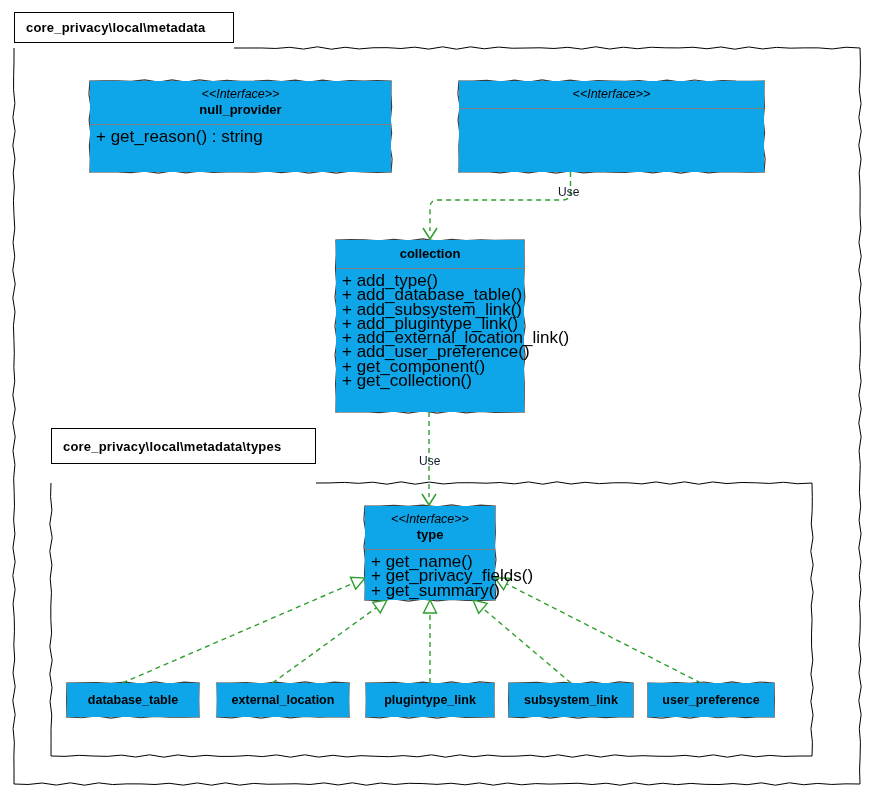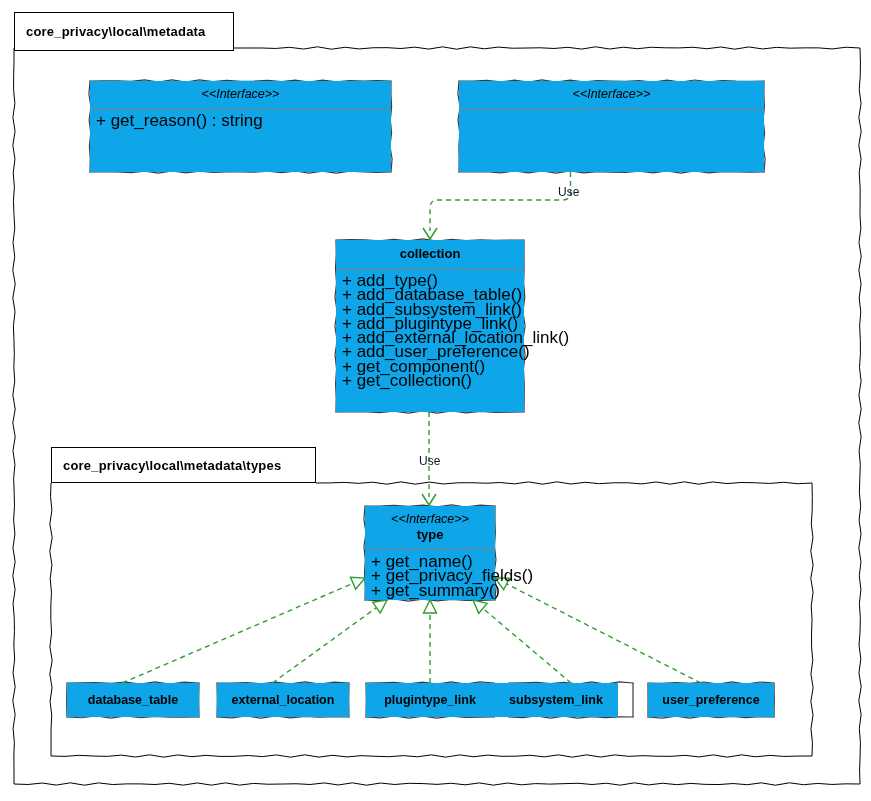--- a/index.html
+++ b/index.html
@@ -173,24 +173,24 @@
       </g>
       <rect x="648" y="683" width="126" height="34" fill="#ffffff"></rect>
       <g>
         <path d="M648.00,683.00L662.00,683.33L676.00,682.60L690.00,683.32L704.00,682.01L718.00,684.10L732.00,681.90L746.00,684.06L760.00,682.02L774.00,683.00" fill="none" stroke="#3c3c3c" stroke-width="1.2" stroke-linecap="round"></path>
         <path d="M774.00,683.00L774.31,700.00L774.00,717.00" fill="none" stroke="#3c3c3c" stroke-width="1.2" stroke-linecap="round"></path>
         <path d="M774.00,717.00L760.00,716.74L746.00,717.60L732.00,716.31L718.00,717.73L704.00,715.96L690.00,718.07L676.00,716.04L662.00,718.05L648.00,717.00" fill="none" stroke="#3c3c3c" stroke-width="1.2" stroke-linecap="round"></path>
         <path d="M648.00,717.00L648.02,700.00L648.00,683.00" fill="none" stroke="#3c3c3c" stroke-width="1.2" stroke-linecap="round"></path>
       </g>
     </svg>
 
-  <div class="pkg-tab" id="pkgtab0" style="left: 14px; top: 12px; width: 220px; height: 39px;">
+  <div class="pkg-tab" id="pkgtab0" style="left: 14px; top: 12px; width: 220px; height: 31px;">
     <span>core_privacy\local\metadata</span>
   </div>
-  <div class="pkg-tab" id="pkgtab1" style="left: 51px; top: 447px; width: 265px; height: 36px;">
+  <div class="pkg-tab" id="pkgtab1" style="left: 51px; top: 428px; width: 265px; height: 36px;">
     <span>core_privacy\local\metadata\types</span>
   </div>
 
   <svg class="layer" id="edge-layer" viewBox="0 0 871 801" xmlns="http://www.w3.org/2000/svg">
       <path d="M570.5,172 L570.5,192 Q570.5,200 562.5,200
         L438,200 Q430,200 430,208 L430,231" fill="none" stroke="#2f9e2f" stroke-width="1.4" stroke-dasharray="5,4"></path>
       <path d="M423,228 L430,239 L437,228" fill="none" stroke="#2f9e2f" stroke-width="1.5" stroke-linejoin="miter" stroke-linecap="butt"></path>
       <path d="M429,412 L429,497" fill="none" stroke="#2f9e2f" stroke-width="1.4" stroke-dasharray="5,4"></path>
       <path d="M422,494 L429,505 L436,494" fill="none" stroke="#2f9e2f" stroke-width="1.5" stroke-linejoin="miter" stroke-linecap="butt"></path>
       <path d="M122.4,683.0 L353.1,583.2" fill="none" stroke="#2f9e2f" stroke-width="1.4" stroke-dasharray="5,4"></path>
@@ -202,20 +202,21 @@
       <path d="M571.0,683.0 L482.9,608.4" fill="none" stroke="#2f9e2f" stroke-width="1.4" stroke-dasharray="5,4"></path>
       <polygon points="473.00,600.00 487.12,603.44 478.72,613.36" fill="#ffffff" stroke="#2f9e2f" stroke-width="1.4" stroke-linejoin="miter"></polygon>
       <path d="M700.9,683.0 L506.6,583.9" fill="none" stroke="#2f9e2f" stroke-width="1.4" stroke-dasharray="5,4"></path>
       <polygon points="495.00,578.00 509.53,578.11 503.63,589.70" fill="#ffffff" stroke="#2f9e2f" stroke-width="1.4" stroke-linejoin="miter"></polygon>
     </svg>
 
   <div id="class-host">
       <div class="cls" style="left: 90px; top: 81px; width: 301px; height: 91px;">
         <div class="cls-head">
           <span class="stereo">&lt;&lt;Interface&gt;&gt;</span>
+          <span class="cname">null_provider</span>
         </div>
         <div class="sep"></div>
         <div class="cls-body">
           <div>+ get_reason() : string</div>
         </div>
       </div>
       <div class="cls" style="left: 459px; top: 81px; width: 305px; height: 91px;">
         <div class="cls-head">
           <span class="stereo">&lt;&lt;Interface&gt;&gt;</span>
         </div>
@@ -251,21 +252,21 @@
       </div>
       <div class="cls cls-simple" style="left: 67px; top: 683px; width: 132px; height: 34px;">
         <span>database_table</span>
       </div>
       <div class="cls cls-simple" style="left: 217px; top: 683px; width: 132px; height: 34px;">
         <span>external_location</span>
       </div>
       <div class="cls cls-simple" style="left: 366px; top: 683px; width: 128px; height: 34px;">
         <span>plugintype_link</span>
       </div>
-      <div class="cls cls-simple" style="left: 494px; top: 683px; width: 124px; height: 34px;">
+      <div class="cls cls-simple" style="left: 509px; top: 683px; width: 124px; height: 34px;">
         <span>subsystem_link</span>
       </div>
       <div class="cls cls-simple" style="left: 648px; top: 683px; width: 126px; height: 34px;">
         <span>user_preference</span>
       </div>
     </div>
 
   <div class="edge-label" id="elabel0" style="left: 558px; top: 185px;">Use</div>
   <div class="edge-label" id="elabel1" style="left: 419px; top: 454px;">Use</div>
 

